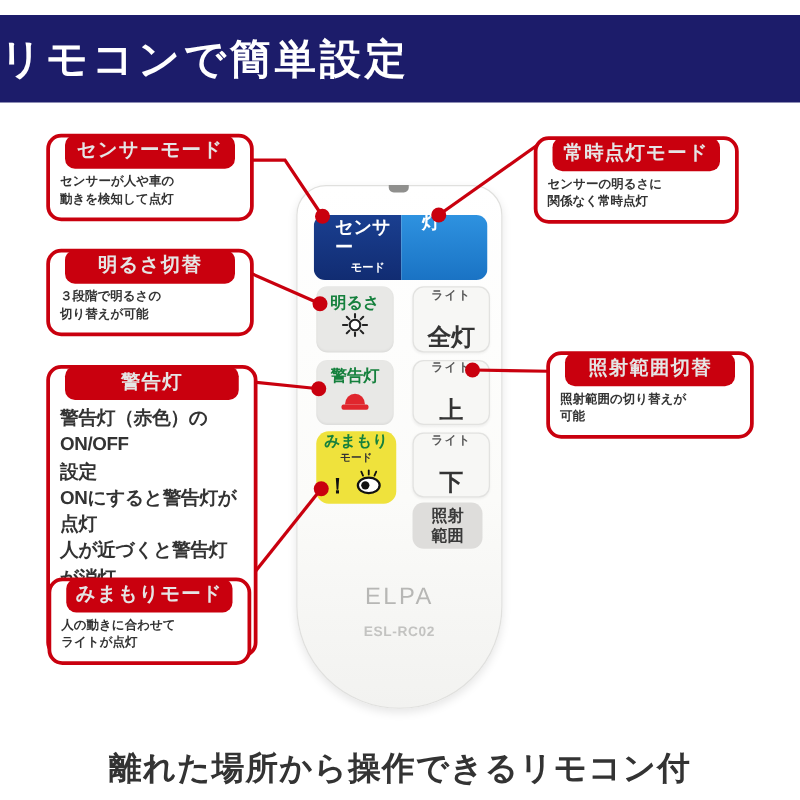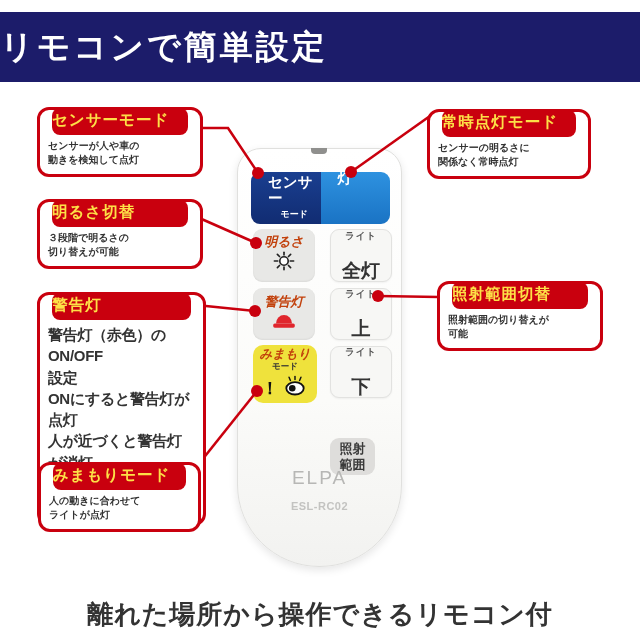--- a/index.html
+++ b/index.html
@@ -27,44 +27,44 @@
   .mode-half .big{font-size:14.5px;font-weight:bold;line-height:1.1;}
   .mode-half .sub{font-size:9px;font-weight:bold;margin-top:2px;}
   .mode-sensor{background:linear-gradient(180deg,#1a3f90,#112c72);}
   .mode-always{background:linear-gradient(180deg,#2e92e0,#1a73c4);gap:40px;}
 
   .rbtn{position:absolute;border-radius:9px;display:flex;flex-direction:column;
         align-items:center;justify-content:center;}
   .rbtn.gray{background:#e8e8e6;box-shadow:inset 0 -1px 2px rgba(0,0,0,0.06);}
   .rbtn.light{background:#f7f7f5;border:1px solid #e2e2e0;box-shadow:0 1px 2px rgba(0,0,0,0.05);}
   .rbtn.dark{background:#dedddb;}
-  .rbtn .lbl{font-size:13px;font-weight:bold;color:#c2410c;line-height:1.15;font-style:italic;}
+  .rbtn .lbl{font-size:13px;font-weight:bold;color:#15803d;line-height:1.15;}
   .rbtn .tiny{font-size:9.5px;font-weight:bold;color:#555;letter-spacing:1px;}
   .rbtn .main{font-size:19px;font-weight:bold;color:#333;line-height:1.1;margin-top:18px;}
   .btn-brightness{left:15px;top:80px;width:62px;height:53px;}
   .btn-light-all {left:92px;top:80px;width:60px;height:51px;}
   .btn-warning   {left:15px;top:139px;width:62px;height:52px;}
   .btn-light-up  {left:92px;top:139px;width:60px;height:50px;}
   .btn-mimamori  {left:15px;top:196px;width:64px;height:58px;background:#efe23c;border-radius:10px;}
   .btn-light-down{left:92px;top:197px;width:60px;height:50px;}
-  .btn-range     {left:92px;top:253px;width:45px;height:37px;margin-top:36px;}
+  .btn-range     {left:92px;top:253px;width:56px;height:37px;}
   .btn-mimamori .lbl{font-size:12.5px;}
   .btn-mimamori .sub{font-size:8.5px;font-weight:bold;color:#333;}
   .mimarow{display:flex;align-items:center;gap:2px;margin-top:2px;}
   .mimarow .bang{font-size:17px;font-weight:bold;color:#111;}
   .range-lines{font-size:13px;font-weight:bold;color:#3a3a3a;text-align:center;line-height:1.2;}
   .brand{position:absolute;left:0;top:318px;width:100%;text-align:center;
          font-size:19px;font-weight:normal;color:#b7b7b5;letter-spacing:2px;}
   .model{position:absolute;left:0;top:351px;width:100%;text-align:center;
          font-size:11px;font-weight:bold;color:#c3c3c1;letter-spacing:0.5px;}
 
   
   .callout{position:absolute;background:#fff;border:3px solid #c9000e;border-radius:12px;z-index:3;}
-  .co-head{margin:-2px auto 0;width:85%;background:#c9000e;color:#fde047;border-radius:8px;
-           font-size:15.5px;font-weight:bold;padding:2px 0 4px;letter-spacing:1px;}
+  .co-head{margin:-2px auto 0;width:85%;background:#c9000e;color:#e5e5e5;border-radius:8px;
+           text-align:center;font-size:15.5px;font-weight:bold;padding:2px 0 4px;letter-spacing:1px;}
   .co-body{padding:4px 8px 7px;font-size:10px;font-weight:bold;color:#333;line-height:1.38;
            white-space:pre-line;}
   .co-sensor   {left:37px;top:107px;width:160px;}
   .co-bright   {left:37px;top:199px;width:160px;}
   .co-warning  {left:37px;top:292px;width:163px;}
   .co-warning .co-body{font-size:15px;letter-spacing:-0.3px;line-height:1.42;}
   .co-mimamori {left:38px;top:462px;width:157px;}
   .co-always   {left:427px;top:109px;width:158px;}
   .co-range    {left:437px;top:281px;width:160px;}
 

